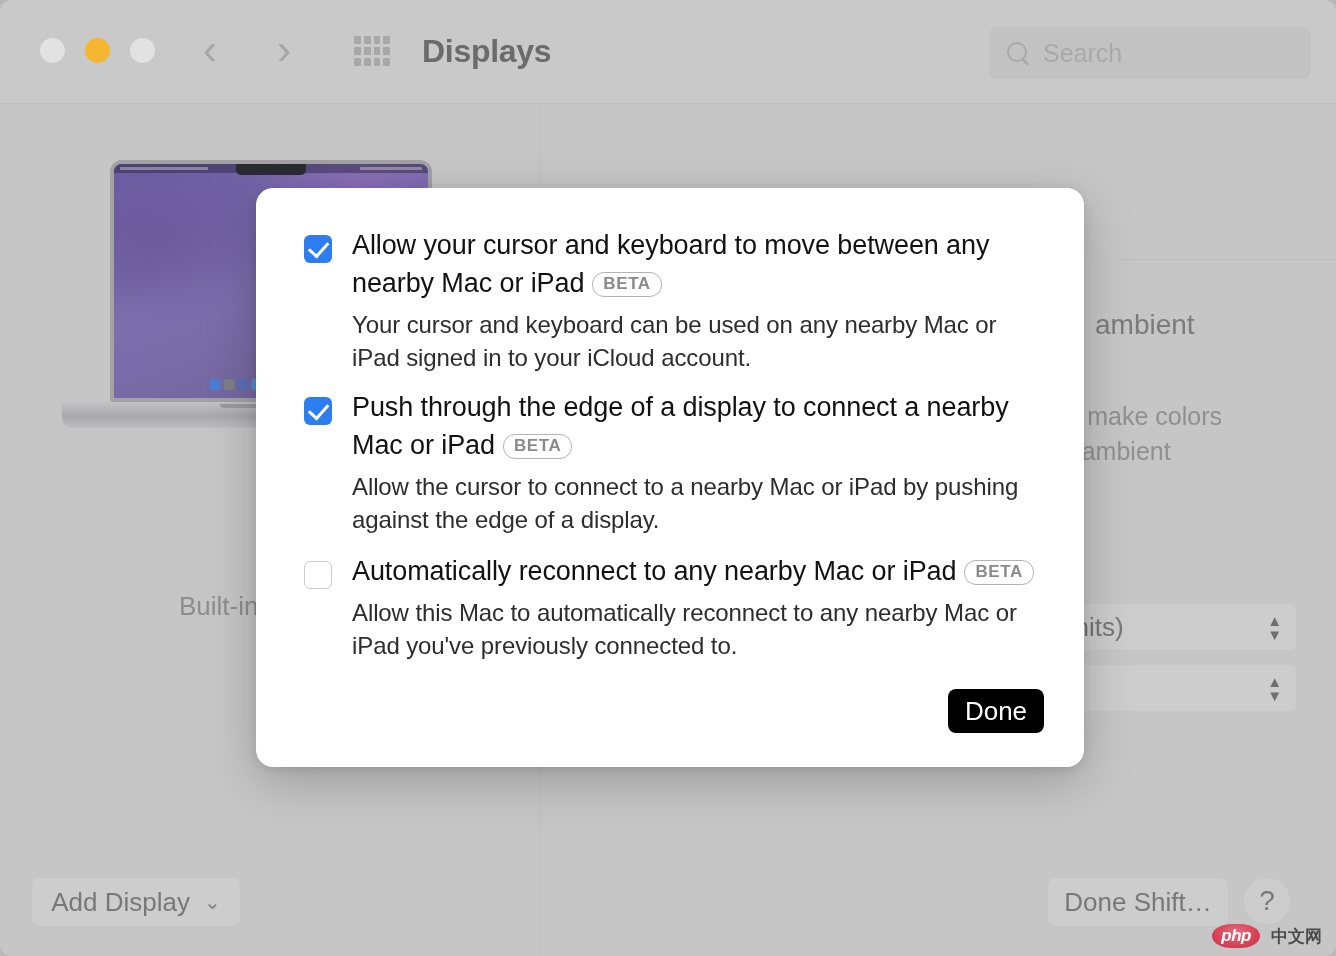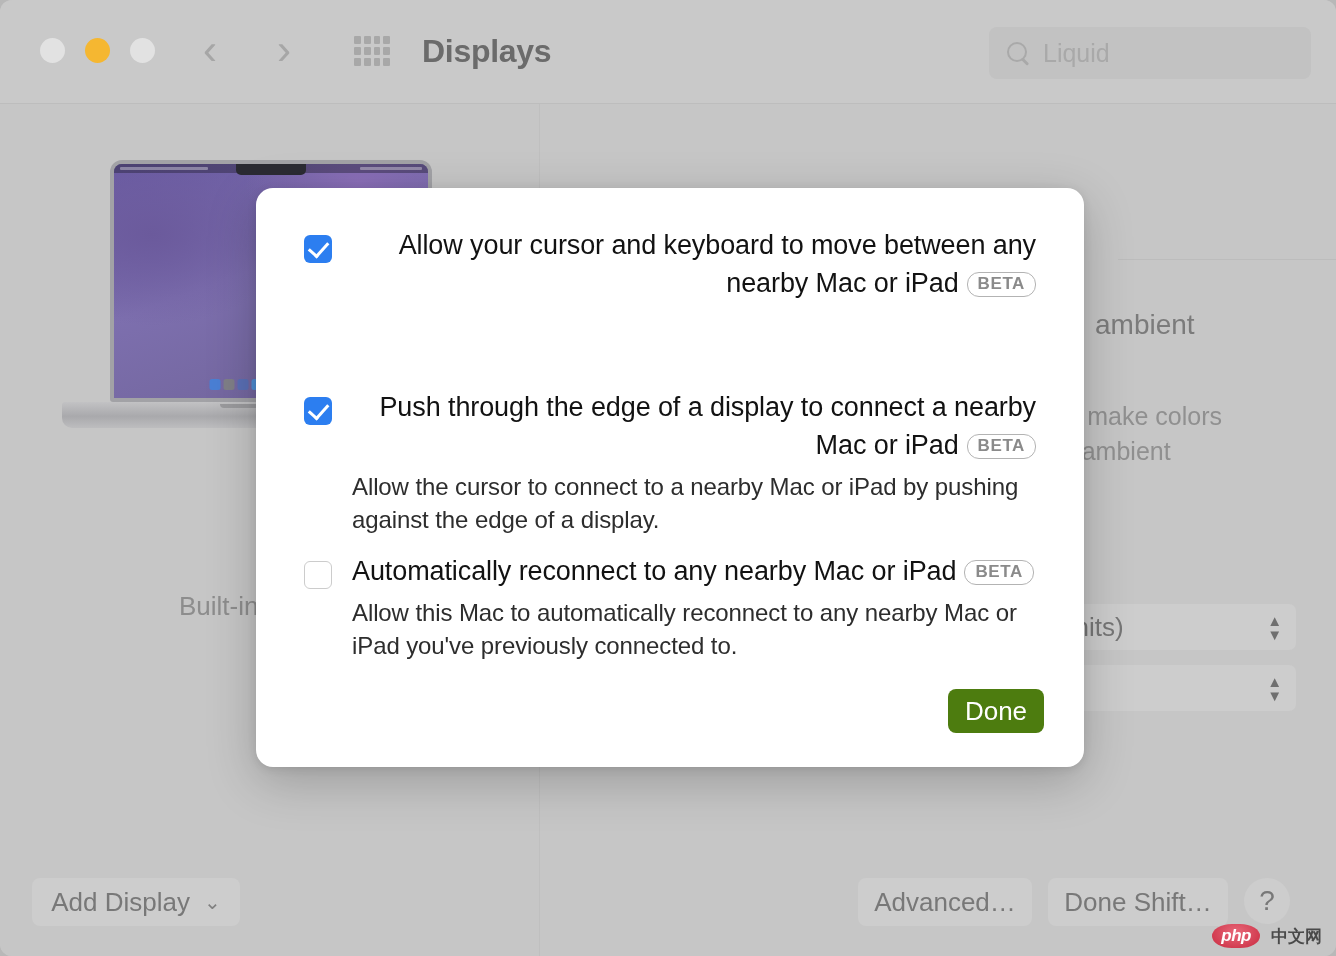--- a/index.html
+++ b/index.html
@@ -251,38 +251,38 @@
   .checkbox.on::after {
     content:"";
     width:9px; height:16px;
     border:solid #ffffff; border-width:0 3.4px 3.4px 0;
     transform:rotate(42deg) translate(-1px,-2px);
   }
   .checkbox.off {
     background:#ffffff; border:1.6px solid #cccccc;
   }
   .opt-title {
-    font-size:27px; color:#121212; line-height:38px; letter-spacing:-0.1px;text-align:right;
+    font-size:27px; color:#121212; line-height:38px; letter-spacing:-0.1px;
   }
   .beta {
     display:inline-block; vertical-align:3px;
     border:1.8px solid #b3b3b3; border-radius:12px;
     padding:1px 10px 2px; margin-left:8px;
     font-size:17px; font-weight:bold; color:#8a8a8a; letter-spacing:0.6px;
     line-height:20px;
   }
   .opt-desc {
     margin-left:48px; margin-top:6px;
     font-size:24px; color:#2d2d2d; line-height:33px; letter-spacing:-0.1px;
   }
 
   #done-button {
     position:absolute; left:692px; top:501px;
     width:96px; height:44px;
-    background:#4d7c0f; border-radius:8px;
+    background:#000000; border-radius:8px;
     color:#ffffff; font-size:26px;
     display:flex; align-items:center; justify-content:center;
     border:none; cursor:pointer;
     font-family:"Liberation Sans", sans-serif;
   }
 </style>
 </head>
 <body>
 
 <div id="window">
@@ -309,21 +309,21 @@
       <i></i>
         <i></i>
         <i></i>
         <i></i>
     </div>
 
     <div id="page-title">Displays</div>
 
     <div id="search-field">
       <span id="search-icon"></span>
-      <span id="search-placeholder">Liquid</span>
+      <span id="search-placeholder">Search</span>
     </div>
   </div>
 
   <div id="bg-content">
 
     <div id="left-pane">
       <div id="laptop">
         <div id="laptop-screen">
           <div id="wallpaper"></div>
           <div id="menubar-strip"></div>
@@ -392,37 +392,37 @@
         </span>
       </div>
     </div>
   </div>
 
   <div id="bottom-bar">
     <div class="plain-btn" id="add-display-btn">
       <span>Add Display</span>
       <span id="add-display-chevron">⌄</span>
     </div>
-    <div class="plain-btn" id="advanced-btn">Advanced…</div>
     <div class="plain-btn" id="nightshift-btn">Done Shift…</div>
     <div id="help-btn">?</div>
 
     <div id="watermark">
       <span id="php-logo">php</span>
       <span id="wm-text">中文网</span>
     </div>
   </div>
 
   <div id="sheet">
 
     <div class="opt-group" id="opt-1">
       <div class="opt-head">
         <span class="checkbox on"></span>
         <span class="opt-title"><span>Allow your cursor and keyboard to move between any nearby Mac or iPad</span><span class="beta">BETA</span></span>
       </div>
+      <div class="opt-desc">Your cursor and keyboard can be used on any nearby Mac or iPad signed in to your iCloud account.</div>
     </div>
 
     <div class="opt-group" id="opt-2">
       <div class="opt-head">
         <span class="checkbox on"></span>
         <span class="opt-title"><span>Push through the edge of a display to connect a nearby Mac or iPad</span><span class="beta">BETA</span></span>
       </div>
       <div class="opt-desc">Allow the cursor to connect to a nearby Mac or iPad by pushing against the edge of a display.</div>
     </div>
 

